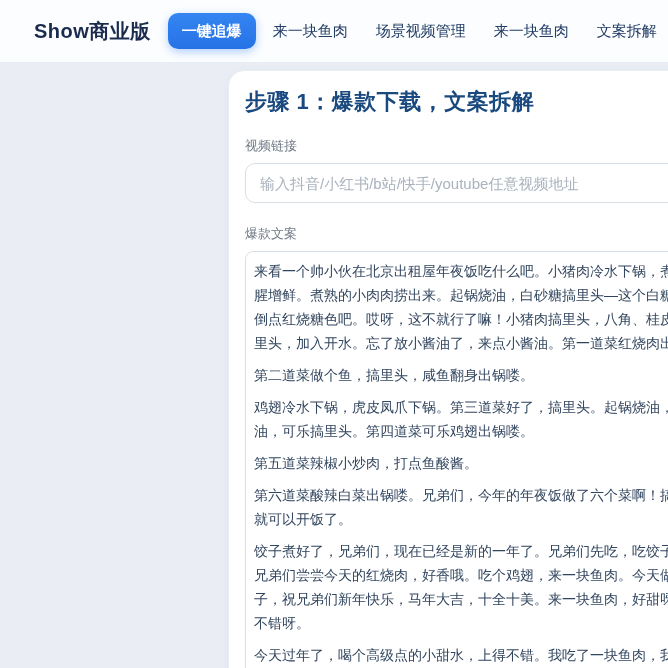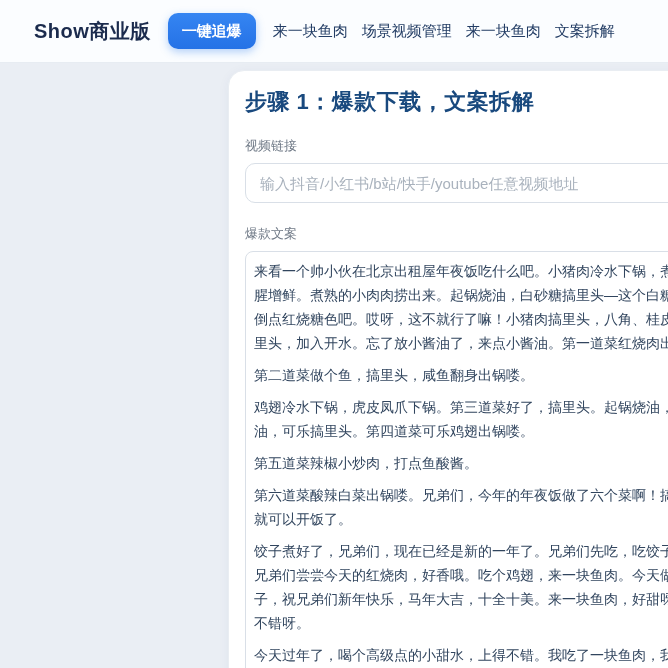--- a/index.html
+++ b/index.html
@@ -25,21 +25,21 @@
     background:linear-gradient(180deg,#3585f2 0%,#2572e6 100%);
     color:#ffffff;font-size:15px;font-weight:bold;
     display:flex;align-items:center;justify-content:center;
     box-shadow:0 3px 8px rgba(43,124,235,.35);cursor:pointer;flex:0 0 auto;
     font-family:"Liberation Sans",sans-serif;
   }
   .nav-link{
     font-size:15px;color:#223c64;cursor:pointer;flex:0 0 auto;
   }
   .nav-link.m1{margin-left:17px;}
-  .nav-link.m2{margin-left:14px;}
+  .nav-link.m2{margin-left:28px;}
   
   .card{
     position:absolute;left:228px;top:70px;width:530px;height:700px;
     background:#ffffff;border:1px solid #e9edf2;border-radius:16px;
     box-shadow:0 2px 12px rgba(25,60,110,.05);
     box-sizing:border-box;padding:16px 20px 0 16px;
   }
   .step-title{
     margin:0 0 20px 0;font-size:22px;font-weight:bold;color:#19497e;
     letter-spacing:0.5px;

